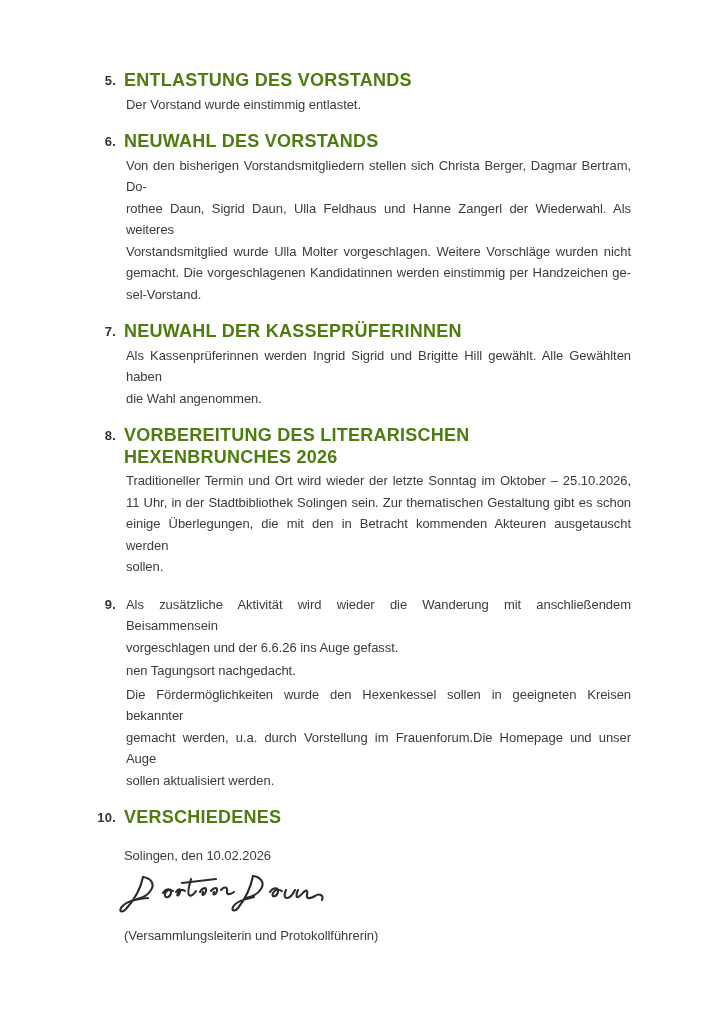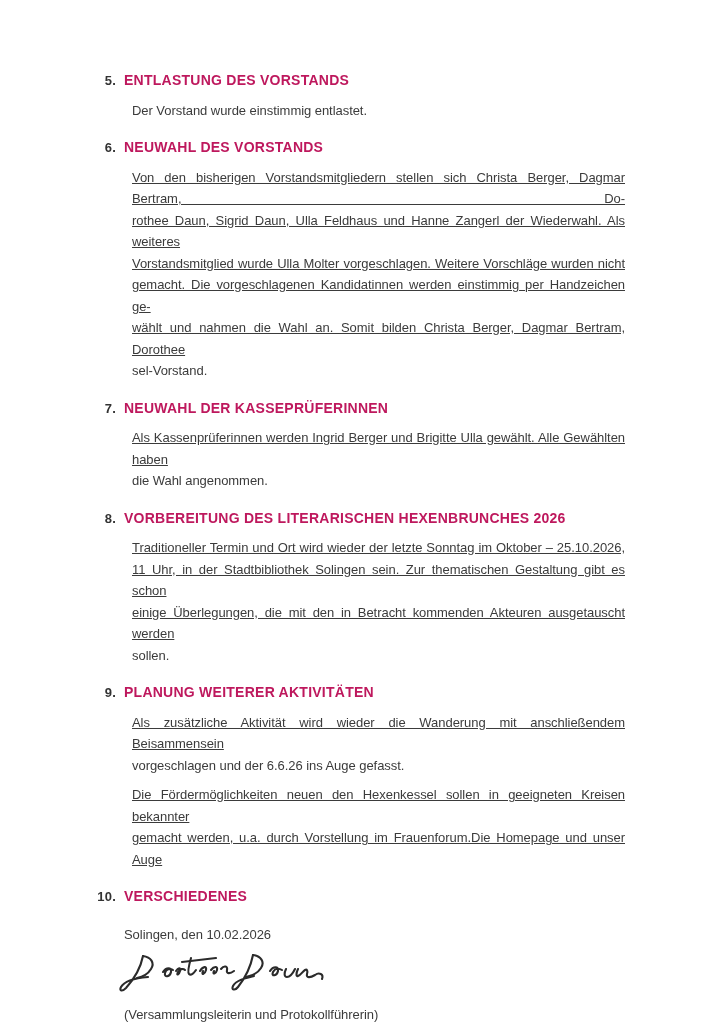--- a/index.html
+++ b/index.html
@@ -18,40 +18,39 @@
     top: 70px;
     width: 509px;
     color: #3b3b3b;
     font-size: 13px;
     line-height: 21.5px;
     letter-spacing: -0.05px;
   }
   .section { position: relative; margin-bottom: 16px; }
   .sec-head {
     font-weight: bold;
-    color: #be185d;
-    font-size: 14px;
+    color: #4d7c0f;
+    font-size: 18px;
     letter-spacing: 0.25px;
   }
   .sec-num {
     position: absolute;
     right: 100%;
     padding-right: 8px;
     top: 0;
     font-weight: bold;
     color: #333333;
     white-space: nowrap;
     letter-spacing: 0.25px;
   }
-  .para { margin: 8px; }
+  .para { margin: 2px; }
   .line { white-space: normal; }
   .line.just {
     text-align: justify;
     text-align-last: justify;
-    text-decoration: underline;
   }
   .closing { margin-top: 6px; }
   .place-date { margin-bottom: 4px; }
   .signature-svg { display: block; margin-left: -6px; margin-top: 2px; }
   .sig-caption { margin-top: 3px; }
 </style>
 </head>
 <body>
 
 <div class="page">
@@ -66,54 +65,54 @@
           </div>
         </div>
         <div class="section">
           <span class="sec-num">6.</span>
           <div class="sec-head">NEUWAHL DES VORSTANDS</div>
           <div class="para">
             <div class="line just">Von den bisherigen Vorstandsmitgliedern stellen sich Christa Berger, Dagmar Bertram, Do-</div>
             <div class="line just">rothee Daun, Sigrid Daun, Ulla Feldhaus und Hanne Zangerl der Wiederwahl. Als weiteres</div>
             <div class="line just">Vorstandsmitglied wurde Ulla Molter vorgeschlagen. Weitere Vorschläge wurden nicht</div>
             <div class="line just">gemacht. Die vorgeschlagenen Kandidatinnen werden einstimmig per Handzeichen ge-</div>
-            <div class="line just">wählt und nahmen die Wahl an. Somit bilden Christa Berger, Dagmar Bertram, Dorothee</div>
             <div class="line">sel-Vorstand.</div>
           </div>
         </div>
         <div class="section">
           <span class="sec-num">7.</span>
           <div class="sec-head">NEUWAHL DER KASSEPRÜFERINNEN</div>
           <div class="para">
-            <div class="line just">Als Kassenprüferinnen werden Ingrid Berger und Brigitte Ulla gewählt. Alle Gewählten haben</div>
+            <div class="line just">Als Kassenprüferinnen werden Ingrid Sigrid und Brigitte Hill gewählt. Alle Gewählten haben</div>
             <div class="line">die Wahl angenommen.</div>
           </div>
         </div>
         <div class="section">
           <span class="sec-num">8.</span>
           <div class="sec-head">VORBEREITUNG DES LITERARISCHEN HEXENBRUNCHES 2026</div>
           <div class="para">
             <div class="line just">Traditioneller Termin und Ort wird wieder der letzte Sonntag im Oktober – 25.10.2026,</div>
             <div class="line just">11 Uhr, in der Stadtbibliothek Solingen sein. Zur thematischen Gestaltung gibt es schon</div>
             <div class="line just">einige Überlegungen, die mit den in Betracht kommenden Akteuren ausgetauscht werden</div>
             <div class="line">sollen.</div>
           </div>
         </div>
         <div class="section">
           <span class="sec-num">9.</span>
-          <div class="sec-head">PLANUNG WEITERER AKTIVITÄTEN</div>
           <div class="para">
             <div class="line just">Als zusätzliche Aktivität wird wieder die Wanderung mit anschließendem Beisammensein</div>
             <div class="line">vorgeschlagen und der 6.6.26 ins Auge gefasst.</div>
           </div>
           <div class="para">
+            <div class="line">nen Tagungsort nachgedacht.</div>
           </div>
           <div class="para">
-            <div class="line just">Die Fördermöglichkeiten neuen den Hexenkessel sollen in geeigneten Kreisen bekannter</div>
+            <div class="line just">Die Fördermöglichkeiten wurde den Hexenkessel sollen in geeigneten Kreisen bekannter</div>
             <div class="line just">gemacht werden, u.a. durch Vorstellung im Frauenforum.Die Homepage und unser Auge</div>
+            <div class="line">sollen aktualisiert werden.</div>
           </div>
         </div>
         <div class="section">
           <span class="sec-num">10.</span>
           <div class="sec-head">VERSCHIEDENES</div>
         </div>
       </div>
 
     <div class="closing">
       <div class="place-date">Solingen, den 10.02.2026</div>

